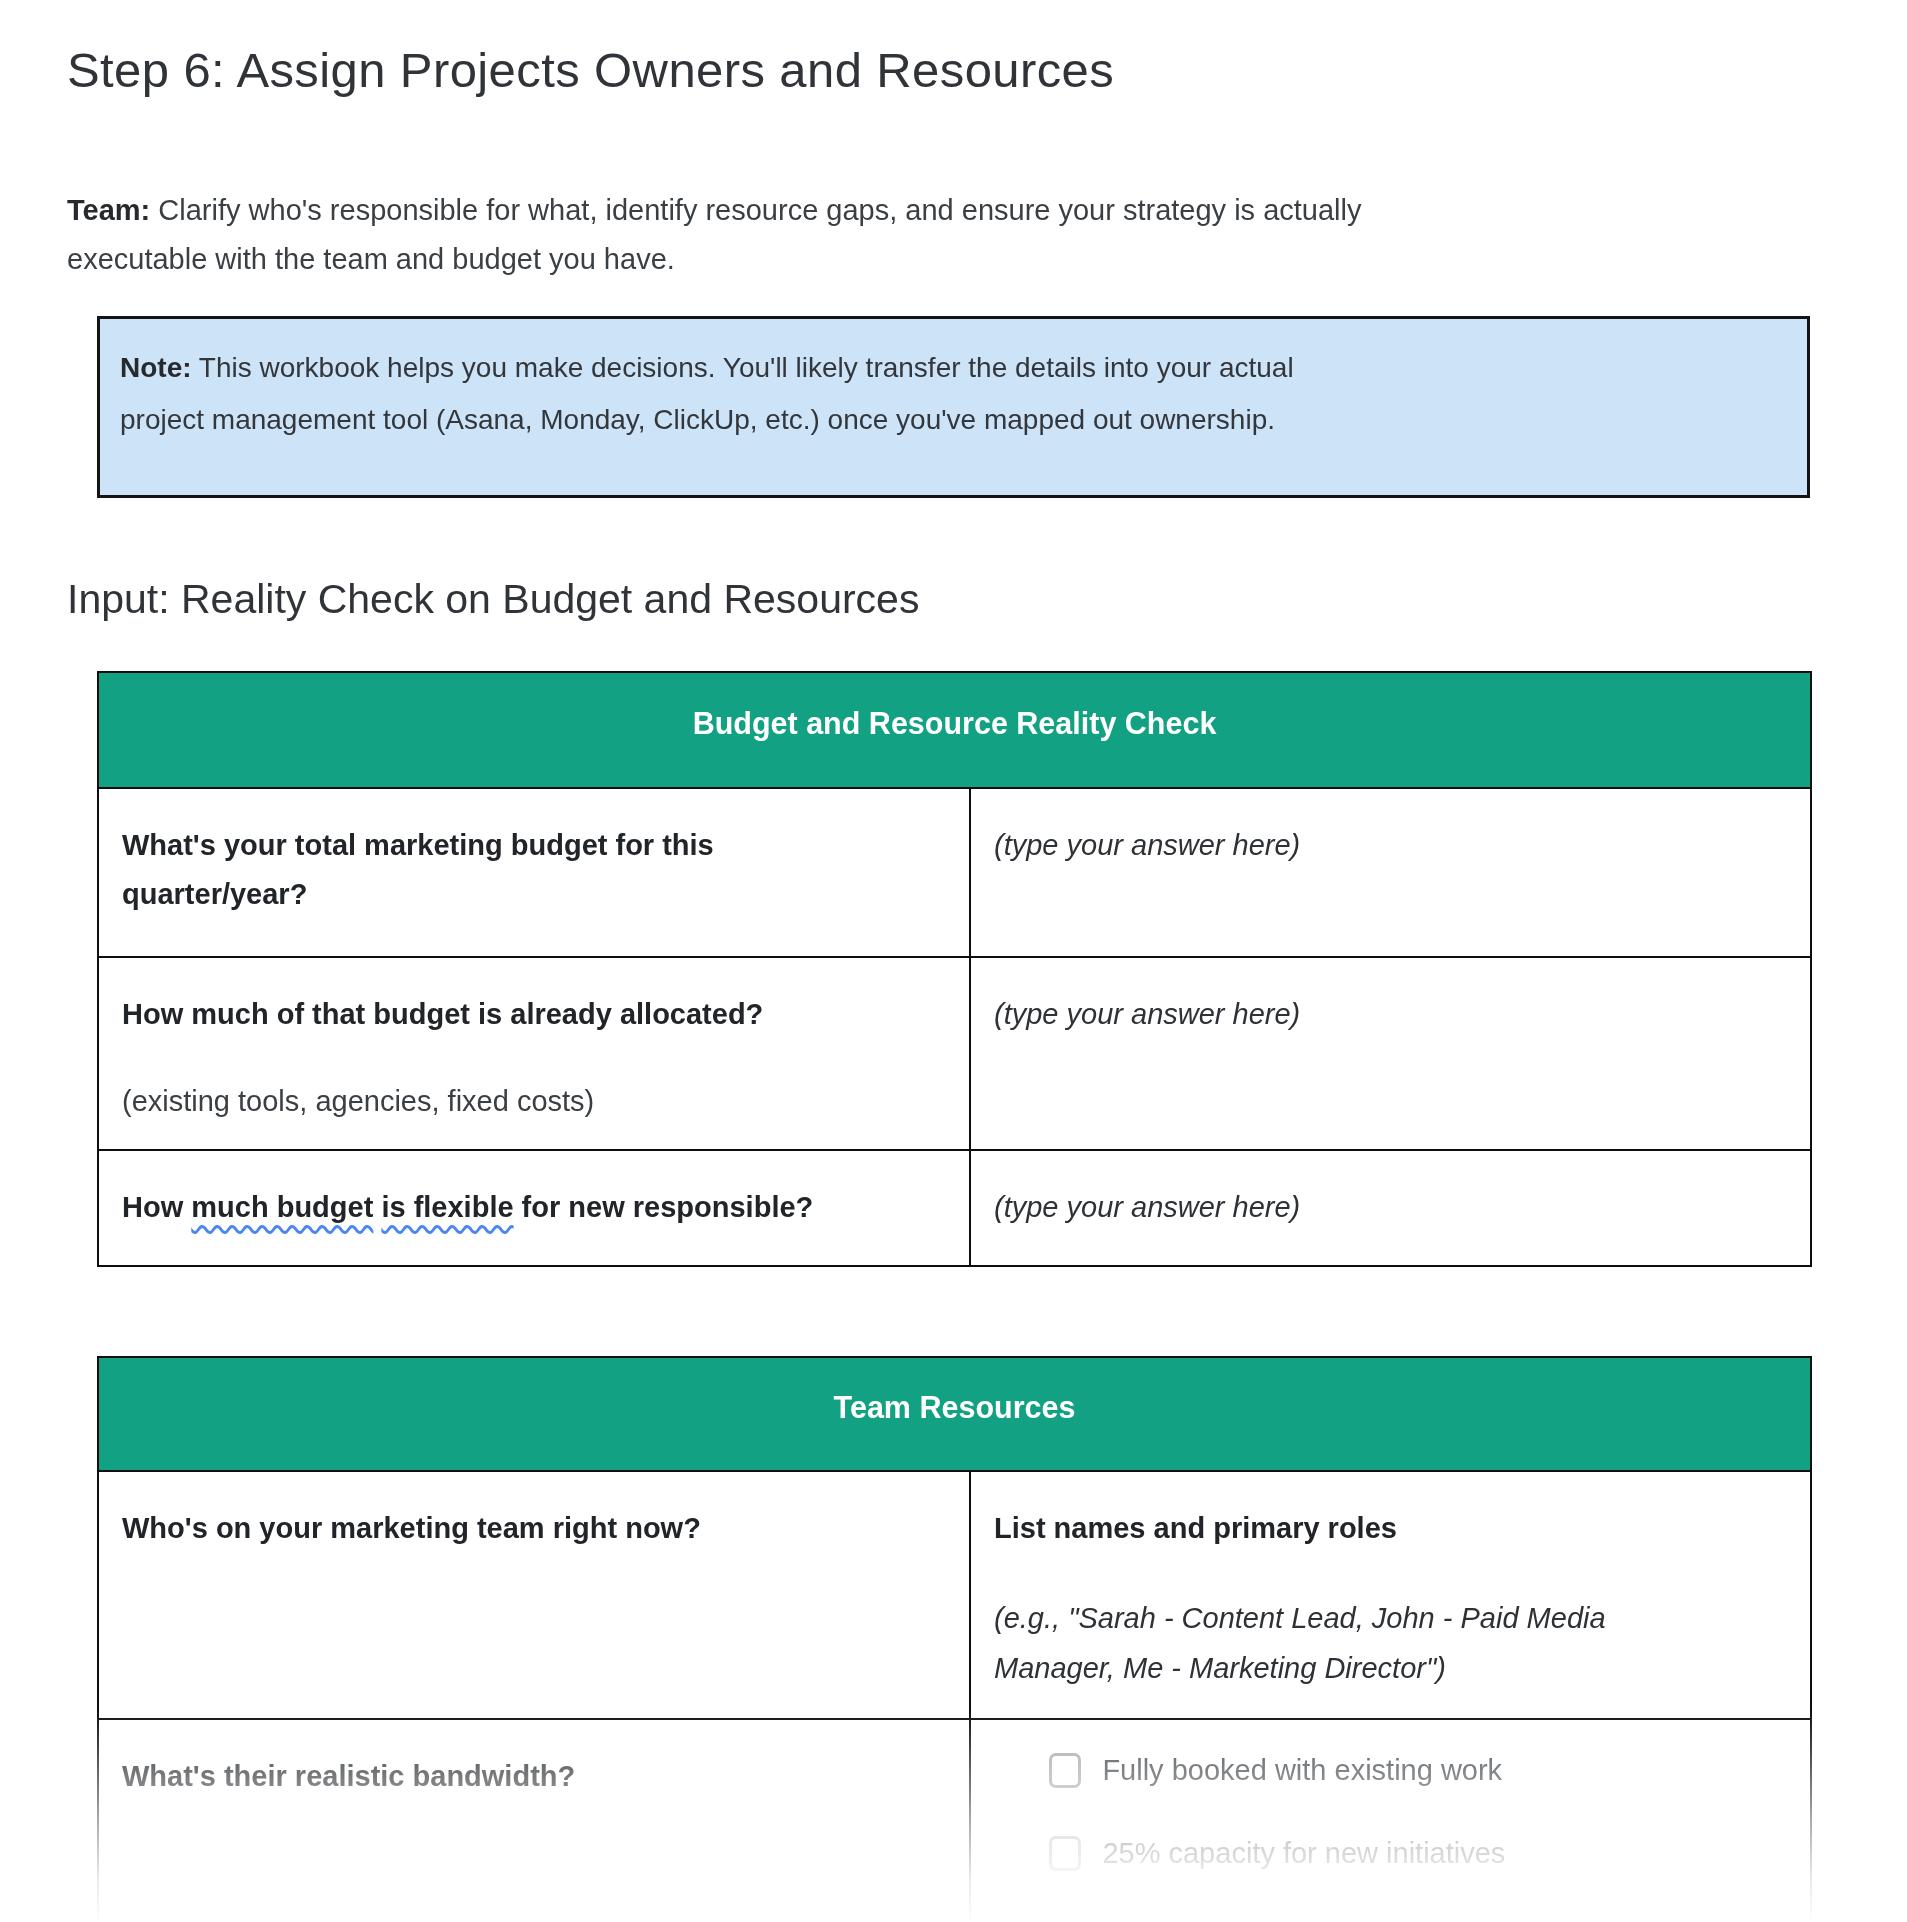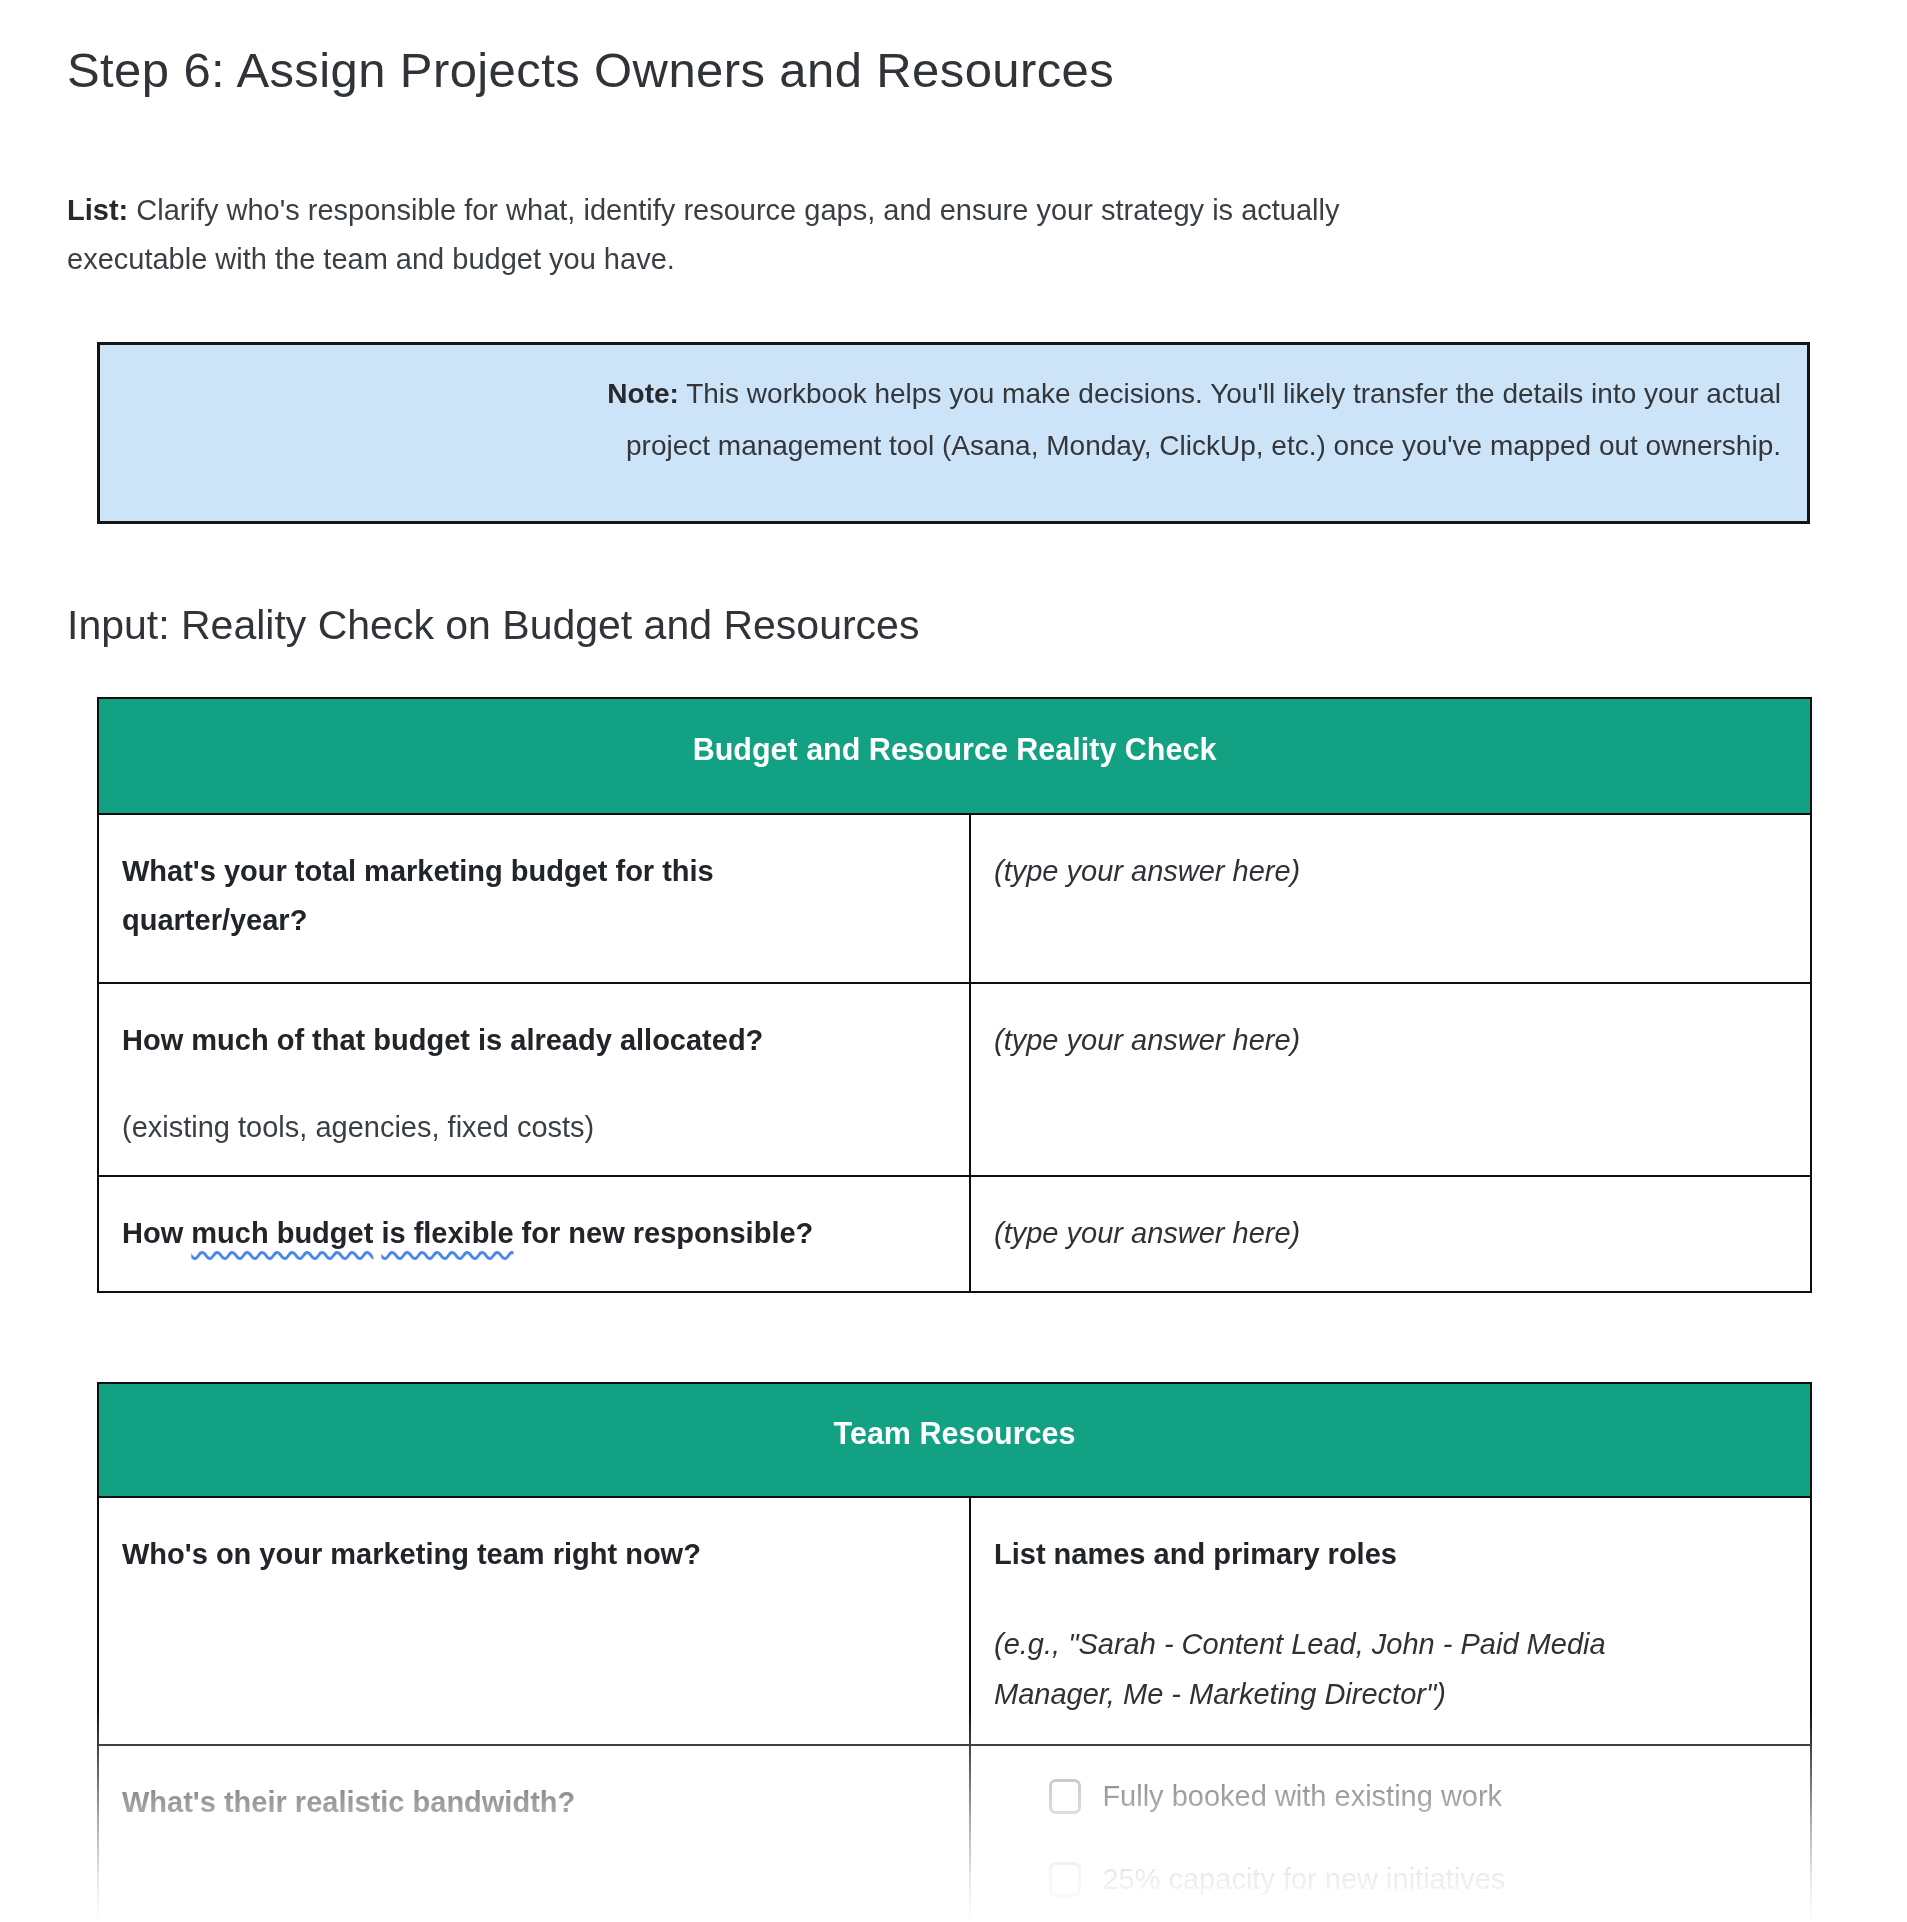--- a/index.html
+++ b/index.html
@@ -24,30 +24,29 @@
     margin-top: 85px;
     font-size: 29px;
     line-height: 49px;
     color: #3a3f44;
     max-width: 1777px;
   }
   .bold-label { font-weight: 700; color: #26292d; }
 
   
   .note-box {
-    margin-top: 58px;
+    margin-top: 32px;
     margin-left: 30px;
     width: 1713px;
     background: #cde3f7;
     border: 3.1px solid #141414;
     padding: 23px 26px 49px 20px;
     font-size: 28px;
     line-height: 52px;
     color: #33373c;
-    text-align: right;
   }
 
   h2.section-heading {
     margin-top: 76px;
     font-size: 41px;
     font-weight: 400;
     color: #303439;
     line-height: 50px;
   }
 
@@ -159,21 +158,21 @@
       rgba(255,255,255,0.65) 52%,
       rgba(255,255,255,0.9) 78%,
       rgba(255,255,255,1) 100%);
   }
 </style>
 </head>
 <body>
 
 <h1 class="doc-title">Step 6: Assign Projects Owners and Resources</h1>
 
-<p class="goal"><span class="bold-label">List:</span>
+<p class="goal"><span class="bold-label">Team:</span>
   <span class="pre-line">Clarify who's responsible for what, identify resource gaps, and ensure your strategy is actually
 executable with the team and budget you have.</span></p>
 
 <div class="note-box"><span class="bold-label">Note:</span>
   <span class="pre-line">This workbook helps you make decisions. You'll likely transfer the details into your actual
 project management tool (Asana, Monday, ClickUp, etc.) once you've mapped out ownership.</span></div>
 
 <h2 class="section-heading">Input: Reality Check on Budget and Resources</h2>
 
 <table class="wb-table" id="budget-table">

